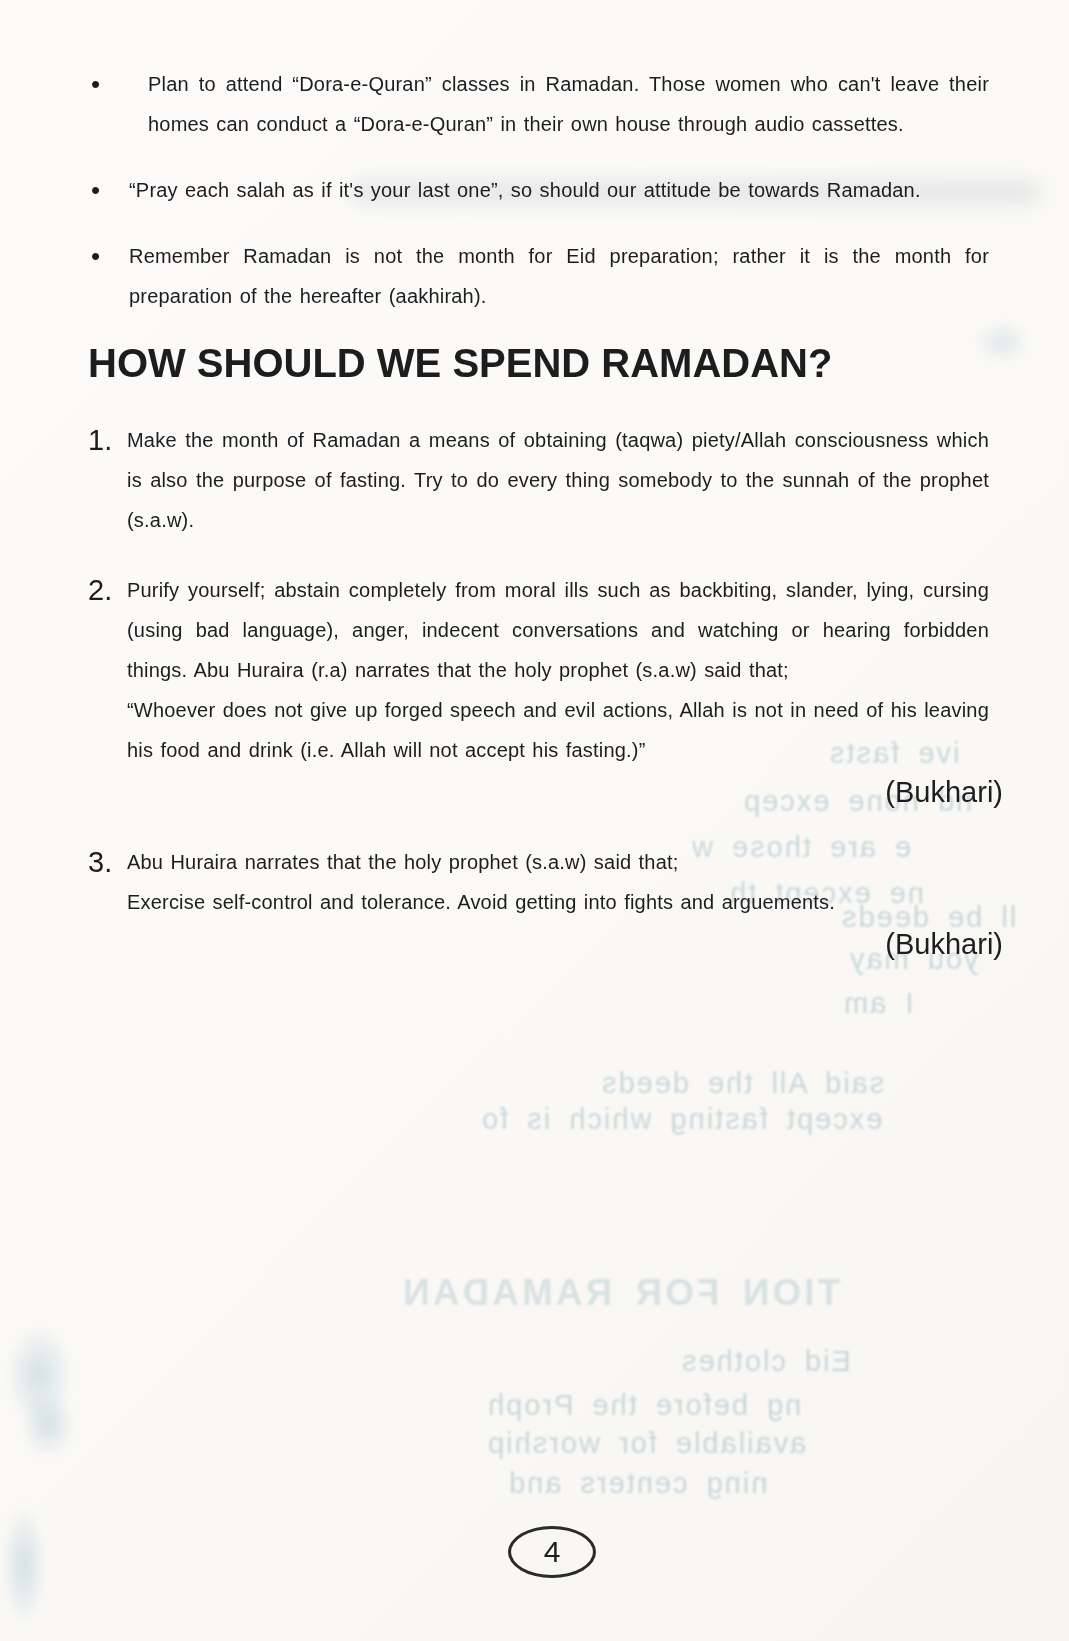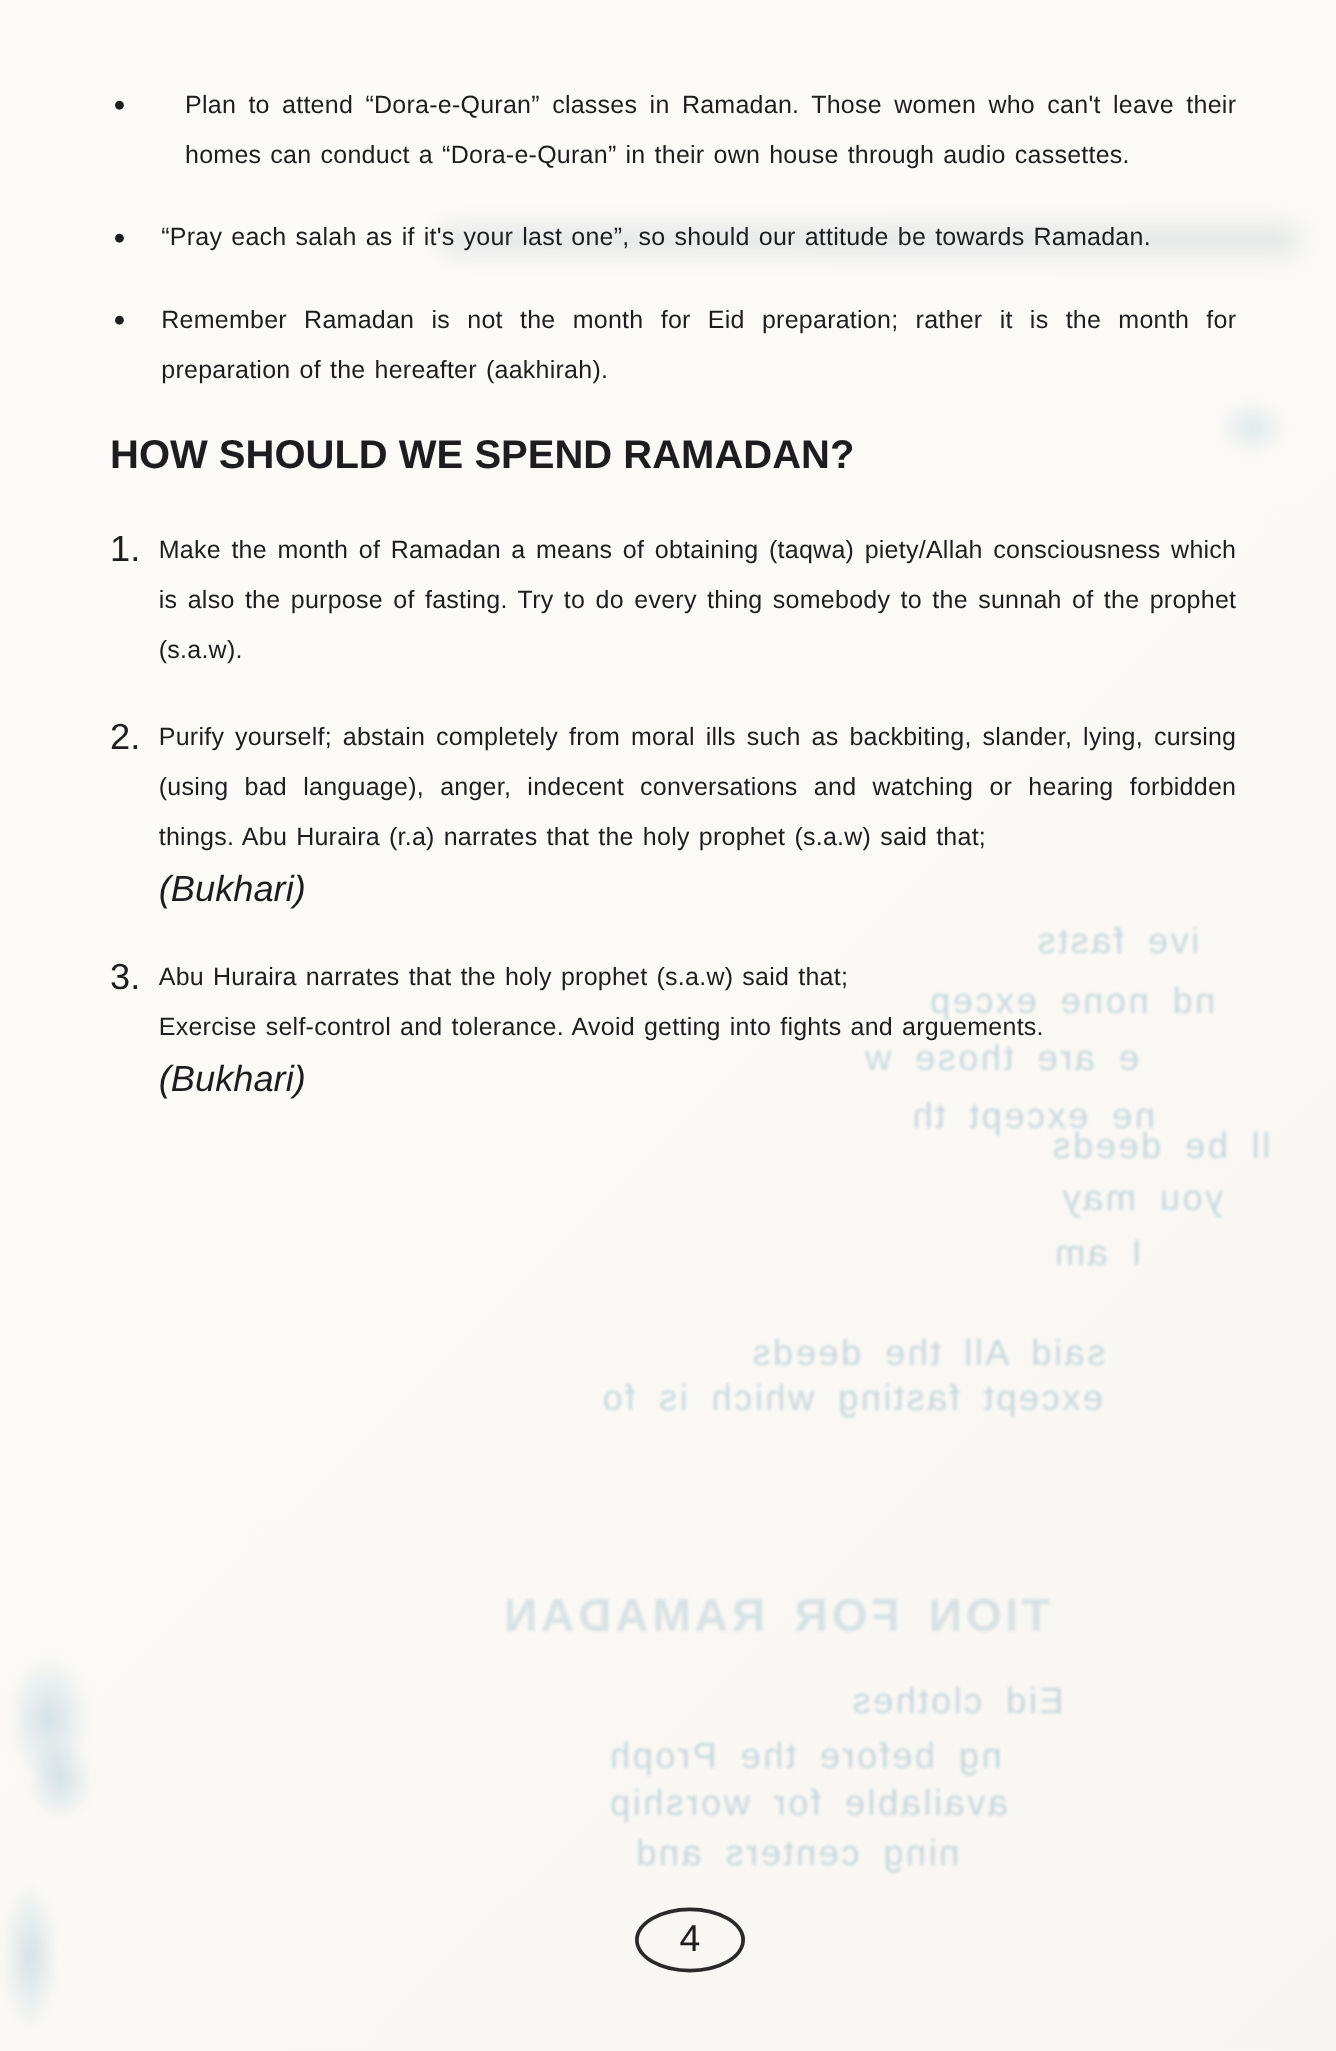--- a/index.html
+++ b/index.html
@@ -67,31 +67,30 @@
     text-align: justify;
   }
   .bullet-item { display: flex; }
   .bullet-item + .bullet-item { margin-top: 26px; }
   .bullet-marker { flex: 0 0 38px; font-size: 26px; line-height: 40px; padding-left: 3px; }
   .bullet-item.first .bullet-marker { flex-basis: 57px; }
   .item-text { flex: 1 1 auto; min-width: 0; }
 
   .section-heading {
     margin: 24px 0 34px 0;
-    font-size: 32px;
+    font-size: 40px;
     line-height: 46px;
     font-weight: bold;
     letter-spacing: 0px;
   }
 
   .numbered-item { display: flex; margin-top: 30px; }
   .numbered-item .num { flex: 0 0 39px; font-size: 29px; line-height: 40px; }
   .attribution {
-    text-align: left;
-    font-style: italic;
+    text-align: right;
     font-size: 29px;
     line-height: 40px;
     margin: 2px -14px 0 0;
   }
 
   .page-number {
     position: absolute;
     left: 508px; top: 1526px;
     width: 88px; height: 52px;
     border: 3px solid #2a2a2a;
@@ -157,20 +156,21 @@
         <div class="numbered-item">
           <span class="num">1.</span>
           <div class="item-text">
             <p class="para">Make the month of Ramadan a means of obtaining (taqwa) piety/Allah consciousness which is also the purpose of fasting. Try to do every thing somebody to the sunnah of the prophet (s.a.w).</p>
           </div>
         </div>
         <div class="numbered-item">
           <span class="num">2.</span>
           <div class="item-text">
             <p class="para">Purify yourself; abstain completely from moral ills such as backbiting, slander, lying, cursing (using bad language), anger, indecent conversations and watching or hearing forbidden things. Abu Huraira (r.a) narrates that the holy prophet (s.a.w) said that;</p>
+            <p class="para">“Whoever does not give up forged speech and evil actions, Allah is not in need of his leaving his food and drink (i.e. Allah will not accept his fasting.)”</p>
             <div class="attribution">(Bukhari)</div>
           </div>
         </div>
         <div class="numbered-item">
           <span class="num">3.</span>
           <div class="item-text">
             <p class="para">Abu Huraira narrates that the holy prophet (s.a.w) said that;</p>
             <p class="para">Exercise self-control and tolerance. Avoid getting into fights and arguements.</p>
             <div class="attribution">(Bukhari)</div>
           </div>

